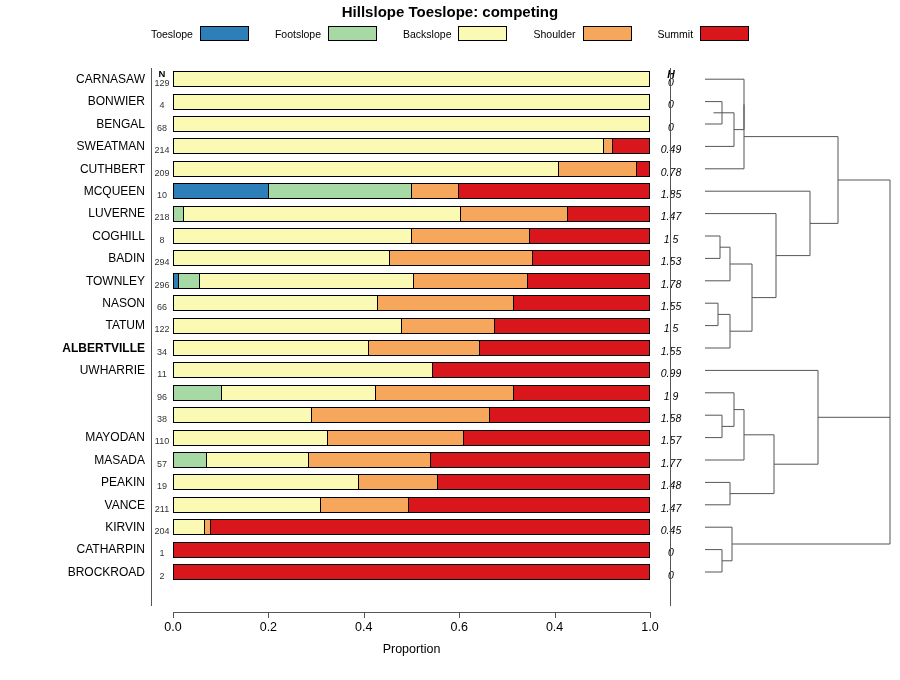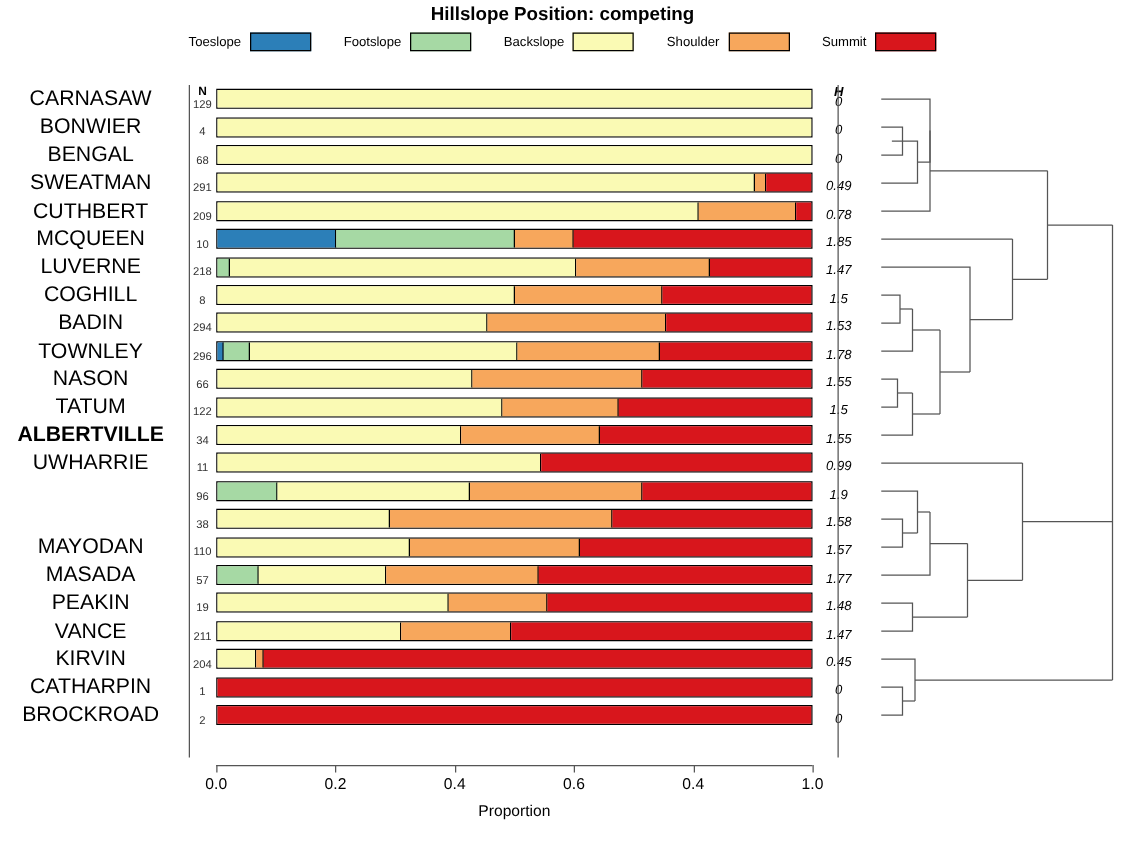--- a/index.html
+++ b/index.html
@@ -45,22 +45,22 @@
     background:#fff;
   }
   .seg{height:100%;box-sizing:border-box;border-right:1.2px solid #000;}
   .seg:last-child{border-right:none;}
 
   
   .taxa{
     position:absolute;left:0;top:68px;width:145px;height:538px;
   }
   .taxon{
-    position:absolute;right:0;width:145px;text-align:center;
-    font-size:17px;height:22.4px;line-height:22.4px;white-space:nowrap;
+    position:absolute;right:0;width:145px;text-align:right;
+    font-size:12px;height:22.4px;line-height:22.4px;white-space:nowrap;
   }
   .taxon.bold{font-weight:bold;}
 
   
   .ncol{position:absolute;left:151px;top:68px;width:22px;height:538px;}
   .nval{
     position:absolute;width:22px;text-align:center;font-size:9px;
     height:22.4px;line-height:30px;color:#333;
   }
   .nhead{
@@ -93,21 +93,21 @@
 
   
   .dendro{position:absolute;left:700px;top:60px;width:200px;height:560px;}
   .dendro svg{display:block;}
 </style>
 </head>
 <body>
 
 <div id="root">
 
-  <div class="title">Hillslope Position: competing</div>
+  <div class="title">Hillslope Toeslope: competing</div>
 
   <div class="legend" id="legend">
       <div class="legend-item">
         <span class="legend-label">Toeslope</span>
         <span class="legend-swatch" style="background: rgb(44, 127, 184);"></span>
       </div>
       <div class="legend-item">
         <span class="legend-label">Footslope</span>
         <span class="legend-swatch" style="background: rgb(166, 217, 164);"></span>
       </div>
@@ -147,21 +147,21 @@
       <div class="taxon" style="top: 448px;">KIRVIN</div>
       <div class="taxon" style="top: 470.4px;">CATHARPIN</div>
       <div class="taxon" style="top: 492.8px;">BROCKROAD</div>
     </div>
 
   <div class="nhead">N</div>
   <div class="ncol" id="ncol">
       <div class="nval" style="top: 0px;">129</div>
       <div class="nval" style="top: 22.4px;">4</div>
       <div class="nval" style="top: 44.8px;">68</div>
-      <div class="nval" style="top: 67.2px;">291</div>
+      <div class="nval" style="top: 67.2px;">214</div>
       <div class="nval" style="top: 89.6px;">209</div>
       <div class="nval" style="top: 112px;">10</div>
       <div class="nval" style="top: 134.4px;">218</div>
       <div class="nval" style="top: 156.8px;">8</div>
       <div class="nval" style="top: 179.2px;">294</div>
       <div class="nval" style="top: 201.6px;">296</div>
       <div class="nval" style="top: 224px;">66</div>
       <div class="nval" style="top: 246.4px;">122</div>
       <div class="nval" style="top: 268.8px;">34</div>
       <div class="nval" style="top: 291.2px;">11</div>

